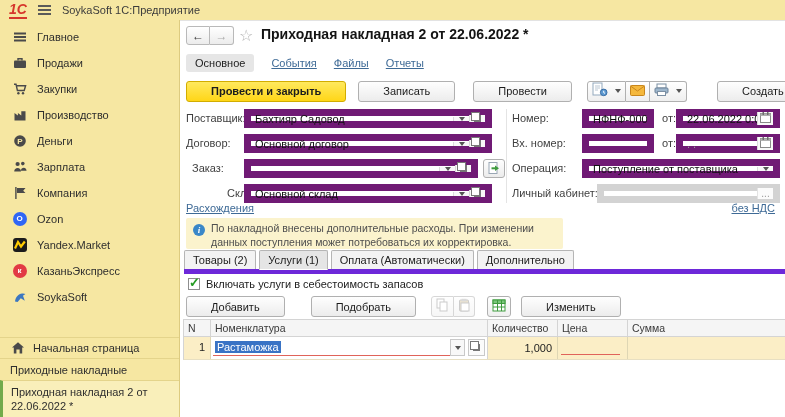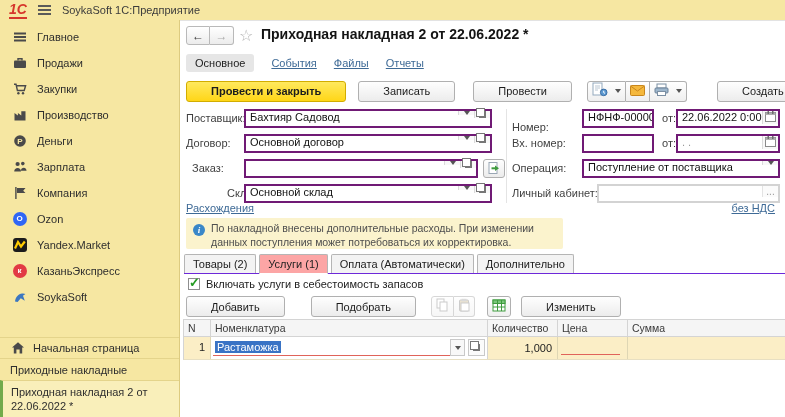--- a/index.html
+++ b/index.html
@@ -61,45 +61,45 @@
     display:flex;align-items:center;padding:0 4px;gap:3px;cursor:pointer;}
   .icon-btn+.icon-btn{border-left:none;}
   .icon-btn:first-child{border-radius:3px 0 0 3px;}
   .icon-btn:last-child{border-radius:0 3px 3px 0;}
   .car{width:0;height:0;border-left:3px solid transparent;border-right:3px solid transparent;
     border-top:4px solid #555;margin-left:4px;}
   .grp-dis .icon-btn{opacity:.5;cursor:default;}
 
   
   .flabel{position:absolute;font-size:11px;color:#3f3f3f;white-space:nowrap;}
-  .field{position:absolute;height:19px;border:2px solid #701a75;background:#fff;display:flex;
-    align-items:flex-start;font-size:11px;cursor:text;}
+  .field{position:absolute;height:19px;border:7px solid #701a75;background:#fff;display:flex;
+    align-items:center;font-size:11px;cursor:text;}
   .field .val{flex:1;display:flex;align-items:center;padding:0 4px;white-space:nowrap;overflow:hidden;color:#111;}
   .field .val.ph{color:#9a9a9a;}
   .fbtn{width:16px;border-left:1px solid #dadada;background:#f8f8f8;display:flex;align-items:center;
     justify-content:center;cursor:pointer;flex:none;}
   .openglyph{position:relative;width:7px;height:7px;border:1px solid #777;background:#fff;}
   .openglyph::before{content:"";position:absolute;left:-4px;top:-4px;width:7px;height:7px;
     border:1px solid #777;background:#fff;}
   .field.dis{border-color:#d3d3d3;}
   .field.dis .fbtn{background:#fbfbfb;color:#9a9a9a;font-size:10px;border-left-color:#e3e3e3;}
   .splitter{position:absolute;left:326px;top:88px;width:1px;height:94px;background:#e4e4e4;}
 
   .banner{position:absolute;left:6px;top:197px;width:377px;height:31px;background:#fbf3cd;
     border-radius:2px;font-size:10.5px;color:#4e4e4e;line-height:1.35;padding:3px 6px 3px 25px;}
   .info-ic{position:absolute;left:7px;top:6px;width:12px;height:12px;border-radius:50%;
     background:#3a87c8;color:#fff;font-size:9px;font-weight:bold;font-style:italic;
     display:flex;align-items:center;justify-content:center;font-family:"Liberation Serif",serif;}
 
   
   .item-tabs{position:absolute;left:4px;top:232px;right:0;display:flex;align-items:flex-end;
-    border-bottom:1px solid #6d28d9;height:21px;padding-left:0;}
+    border-bottom:5px solid #6d28d9;height:21px;padding-left:0;}
   .tab{border:1px solid #b5b5b5;border-bottom:none;border-radius:2px 2px 0 0;background:#f3f3f3;
     padding:3px 8px;font-size:11px;color:#222;margin-right:3px;cursor:pointer;white-space:nowrap;}
-  .tab.active{background:#fca5a5;border-bottom:1px solid #fff;margin-bottom:-1px;}
+  .tab.active{background:#e5e5e5;border-bottom:1px solid #fff;margin-bottom:-1px;}
 
   .cbrow{position:absolute;left:8px;top:257px;display:flex;align-items:center;gap:6px;font-size:11px;color:#222;}
   .cb{width:12px;height:12px;border:1px solid #8e8e8e;background:#fff;position:relative;cursor:pointer;flex:none;}
   .ck{position:absolute;left:0px;top:-4px;color:#259b24;font-size:13px;font-weight:bold;}
 
   .tbl-toolbar{position:absolute;left:6px;top:275px;display:flex;align-items:center;}
 
   
   .grid{position:absolute;left:3px;top:298px;right:0;}
   .thead{display:flex;height:18px;background:#f5f5f5;border-top:1px solid #d4d4d4;
@@ -370,21 +370,21 @@
     <span class="fbtn">
         <span class="car" style="margin:0;"></span>
       </span>
     <span class="fbtn">
         <span class="openglyph"></span>
       </span>
   </div>
 
   <div class="splitter"></div>
 
-  <span class="flabel" style="left:332px;top:100px;">Номер:</span>
+  <span class="flabel" style="left:332px;top:91px;">Номер:</span>
   <div class="field" style="left:402px;top:88px;width:72px;">
     <span class="val">НФНФ-000002</span>
   </div>
   <span class="flabel" style="left:482px;top:91px;">от:</span>
   <div class="field" style="left:496px;top:88px;width:104px;">
     <span class="val">22.06.2022 0:00:00</span>
     <span class="fbtn">
         <span><svg width="11" height="11" viewBox="0 0 11 11">
             <rect x=".5" y="1.5" width="10" height="9" fill="#fff" stroke="#8a8a8a"></rect>
             <rect x=".5" y="1.5" width="10" height="2.5" fill="#b0b0b0"></rect>

